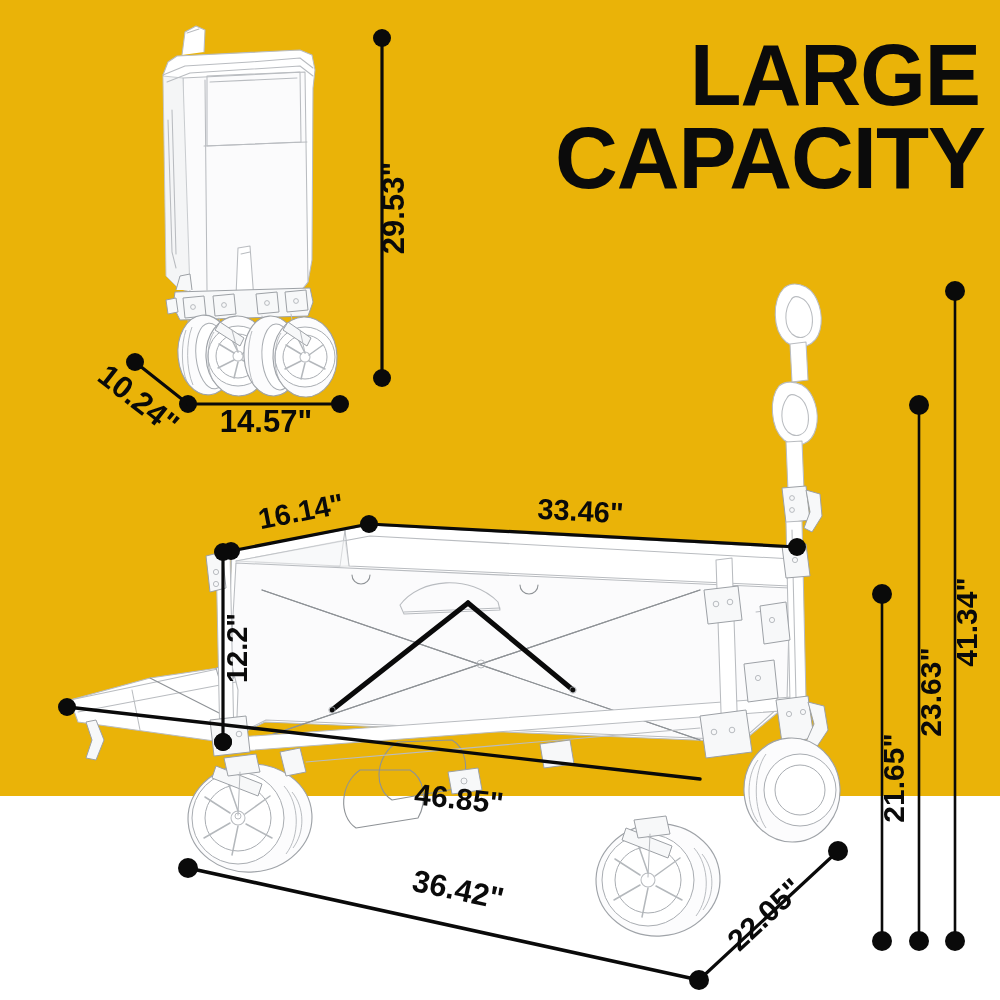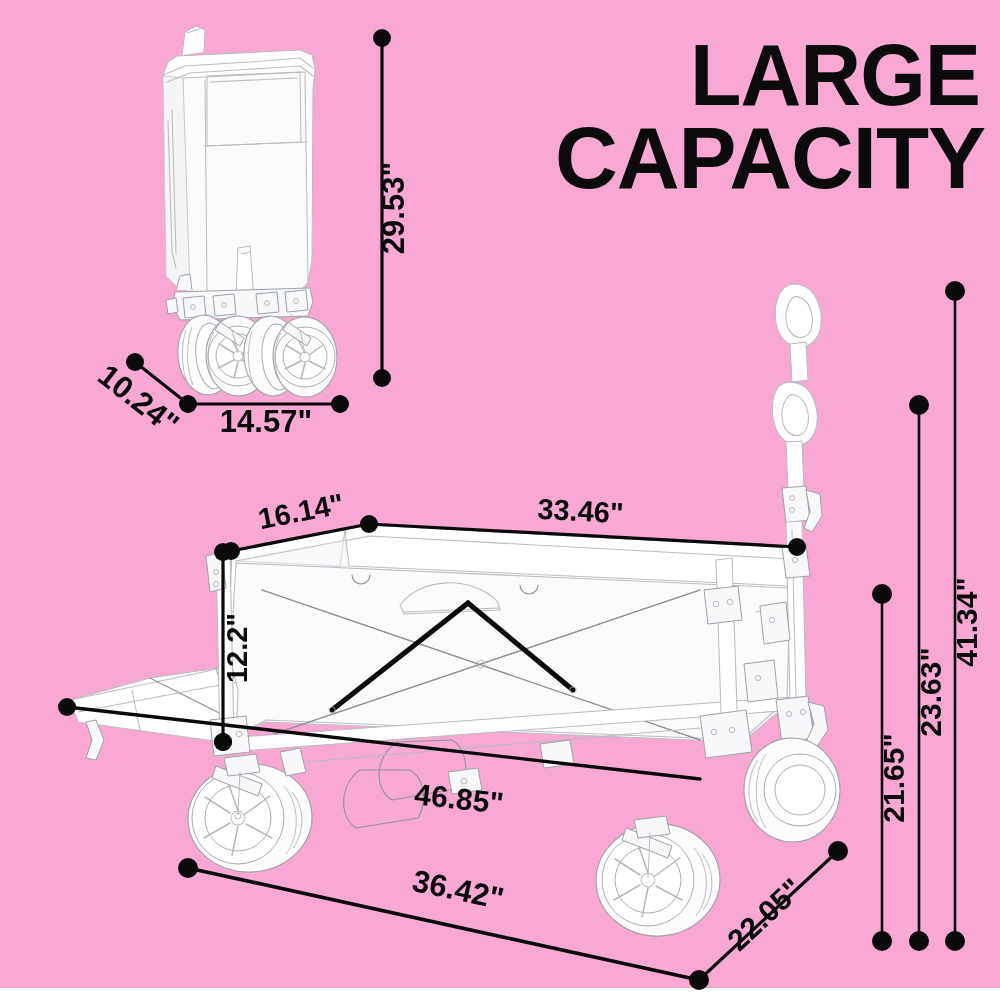--- a/index.html
+++ b/index.html
@@ -1,17 +1,17 @@
 <!DOCTYPE html>
 <html><head>
 <meta charset="utf-8">
 <style>
   html,body{margin:0;padding:0;background:#ffffff;}
   body{width:1000px;height:1000px;overflow:hidden;font-family:"Liberation Sans",sans-serif;}
-  #stage{position:relative;width:1000px;height:988px;background:#f9a8d4;}
+  #stage{position:relative;width:1000px;height:796px;background:#eab308;}
   svg{display:block;}
   .dimtxt{font-family:"Liberation Sans",sans-serif;font-weight:700;fill:#0a0a0a;}
   .title-txt{font-family:"Liberation Sans",sans-serif;font-weight:700;fill:#0b0b0b;
              letter-spacing:-1px;}
   .ln{stroke:#0a0a0a;stroke-linecap:round;}
   .prod{fill:#ffffff;stroke:#b9bcc0;stroke-width:1.05;stroke-linejoin:round;stroke-linecap:round;}
   .prod-l{fill:none;stroke:#b9bcc0;stroke-width:1.05;stroke-linecap:round;stroke-linejoin:round;}
   .prod-d{fill:none;stroke:#8e9296;stroke-width:1.1;stroke-linecap:round;stroke-linejoin:round;}
   .prod-f{fill:#fbfbfc;stroke:#b9bcc0;stroke-width:1.05;stroke-linejoin:round;}
   .shade{fill:#f4f5f6;stroke:#c3c6ca;stroke-width:0.9;}

